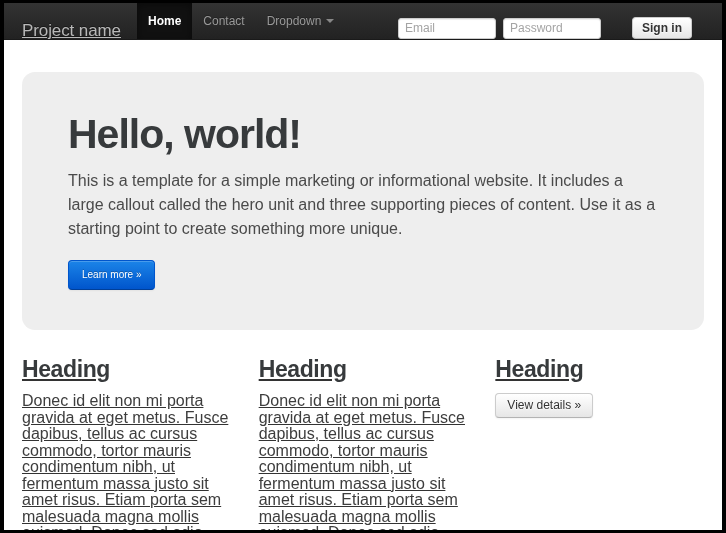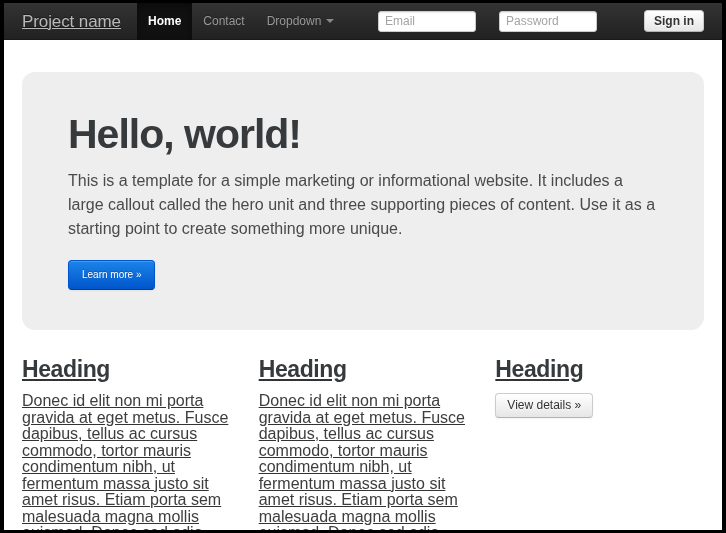--- a/index.html
+++ b/index.html
@@ -34,22 +34,22 @@
 
   
   .navbar {
     position: relative;
     height: 37px;
     background: #222222;
     background-image: linear-gradient(to bottom, #333333 0%, #222222 100%);
     border-bottom: 1px solid #1a1a1a;
     box-sizing: border-box;
     display: flex;
-    align-items: center;
-    padding: 0 18px 0 18px;
+    align-items: flex-end;
+    padding: 0 30px 0 18px;
   }
   .brand {
     color: #b8b8b8;
     font-size: 17px;
     line-height: 17px;
     font-weight: normal;
     text-shadow: 0 -1px 0 rgba(0,0,0,.4);
     padding: 0 12px 0 0;
     margin-right: 4px;
     white-space: nowrap;
@@ -96,21 +96,21 @@
     border-top: 4px solid #999999;
     border-right: 4px solid transparent;
     border-left: 4px solid transparent;
     opacity: .85;
   }
 
   .navbar-form {
     margin-left: auto;
     display: flex;
     align-items: center;
-    gap: 23px;
+    gap: 7px;
   }
   .nav-input {
     width: 98px;
     height: 21px;
     box-sizing: border-box;
     padding: 2px 6px;
     font-size: 12px;
     font-family: "Liberation Sans", sans-serif;
     color: #555;
     background: #ffffff;

